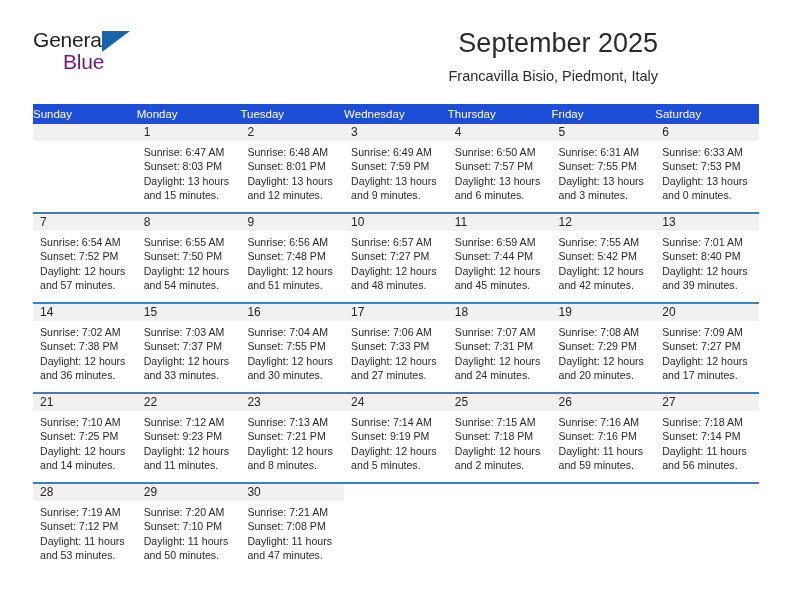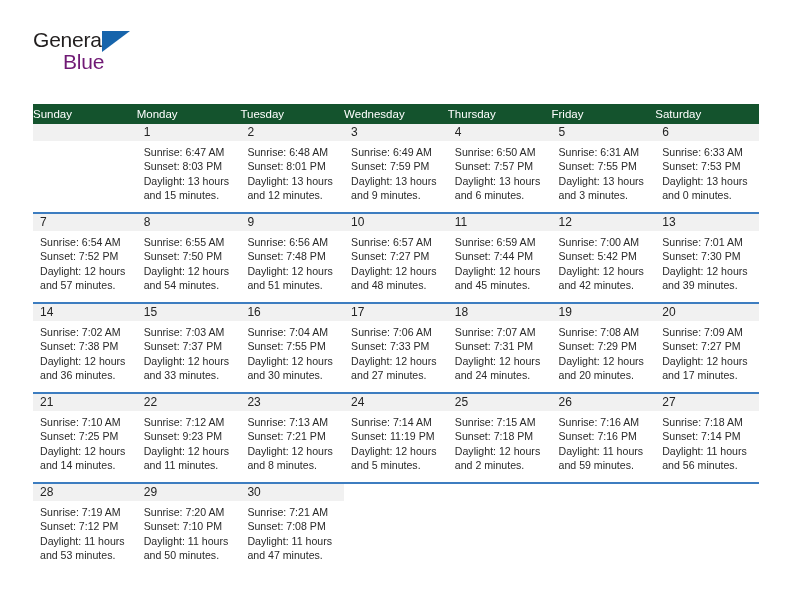--- a/index.html
+++ b/index.html
@@ -94,21 +94,21 @@
     width: 726px;
     border-collapse: collapse;
     table-layout: fixed;
   }
   .calendar th,
   .calendar td {
     padding: 0;
     margin: 0;
   }
   .dow {
-    background: #14532d;
+    background: #1d4ed8;
     color: #ffffff;
     font-size: 11.5px;
     font-weight: normal;
     text-align: left;
     padding: 4px 0 4px 7px;
     height: 20px;
     box-sizing: border-box;
     vertical-align: middle;
   }
 
@@ -158,20 +158,24 @@
 <div class="page">
 
   <div class="header">
 
     <div class="logo">
       <span class="logo-general">General</span>
       <span class="logo-tri"></span>
       <span class="logo-blue">Blue</span>
     </div>
 
+    <div class="title-block">
+      <div class="cal-title">September 2025</div>
+      <div class="cal-subtitle">Francavilla Bisio, Piedmont, Italy</div>
+    </div>
 
   </div>
 
   <table class="calendar">
     <thead>
       <tr>
         <th class="dow">Sunday</th>
         <th class="dow">Monday</th>
         <th class="dow">Tuesday</th>
         <th class="dow">Wednesday</th>
@@ -307,33 +311,33 @@
                 <div>Sunset: 7:44 PM</div>
                 <div>Daylight: 12 hours</div>
                 <div>and 45 minutes.</div>
               </div>
             </div>
           </td>
           <td>
             <div class="cell">
               <div class="daynum-band">12</div>
               <div class="details">
-                <div>Sunrise: 7:00 AM</div>
+                <div>Sunrise: 7:55 AM</div>
                 <div>Sunset: 5:42 PM</div>
                 <div>Daylight: 12 hours</div>
                 <div>and 42 minutes.</div>
               </div>
             </div>
           </td>
           <td>
             <div class="cell">
               <div class="daynum-band">13</div>
               <div class="details">
                 <div>Sunrise: 7:01 AM</div>
-                <div>Sunset: 7:30 PM</div>
+                <div>Sunset: 8:40 PM</div>
                 <div>Daylight: 12 hours</div>
                 <div>and 39 minutes.</div>
               </div>
             </div>
           </td>
         </tr>
         <tr class="week-row">
           <td>
             <div class="cell">
               <div class="daynum-band">14</div>
@@ -444,21 +448,21 @@
                 <div>Daylight: 12 hours</div>
                 <div>and 8 minutes.</div>
               </div>
             </div>
           </td>
           <td>
             <div class="cell">
               <div class="daynum-band">24</div>
               <div class="details">
                 <div>Sunrise: 7:14 AM</div>
-                <div>Sunset: 11:19 PM</div>
+                <div>Sunset: 9:19 PM</div>
                 <div>Daylight: 12 hours</div>
                 <div>and 5 minutes.</div>
               </div>
             </div>
           </td>
           <td>
             <div class="cell">
               <div class="daynum-band">25</div>
               <div class="details">
                 <div>Sunrise: 7:15 AM</div>

